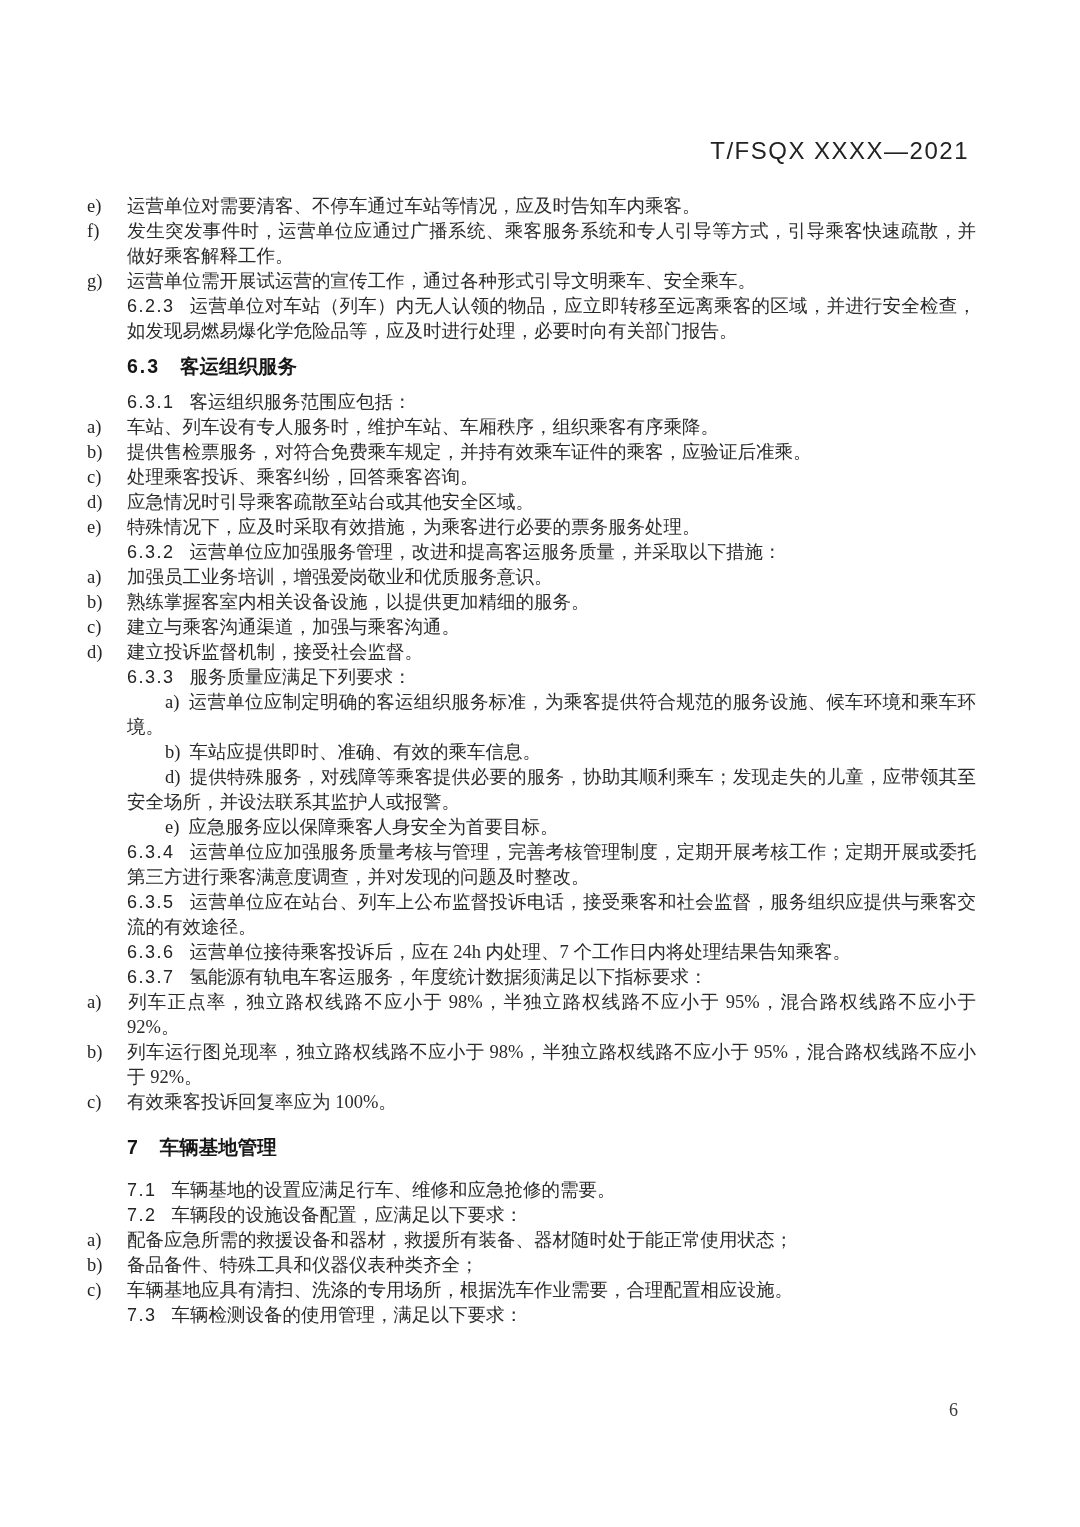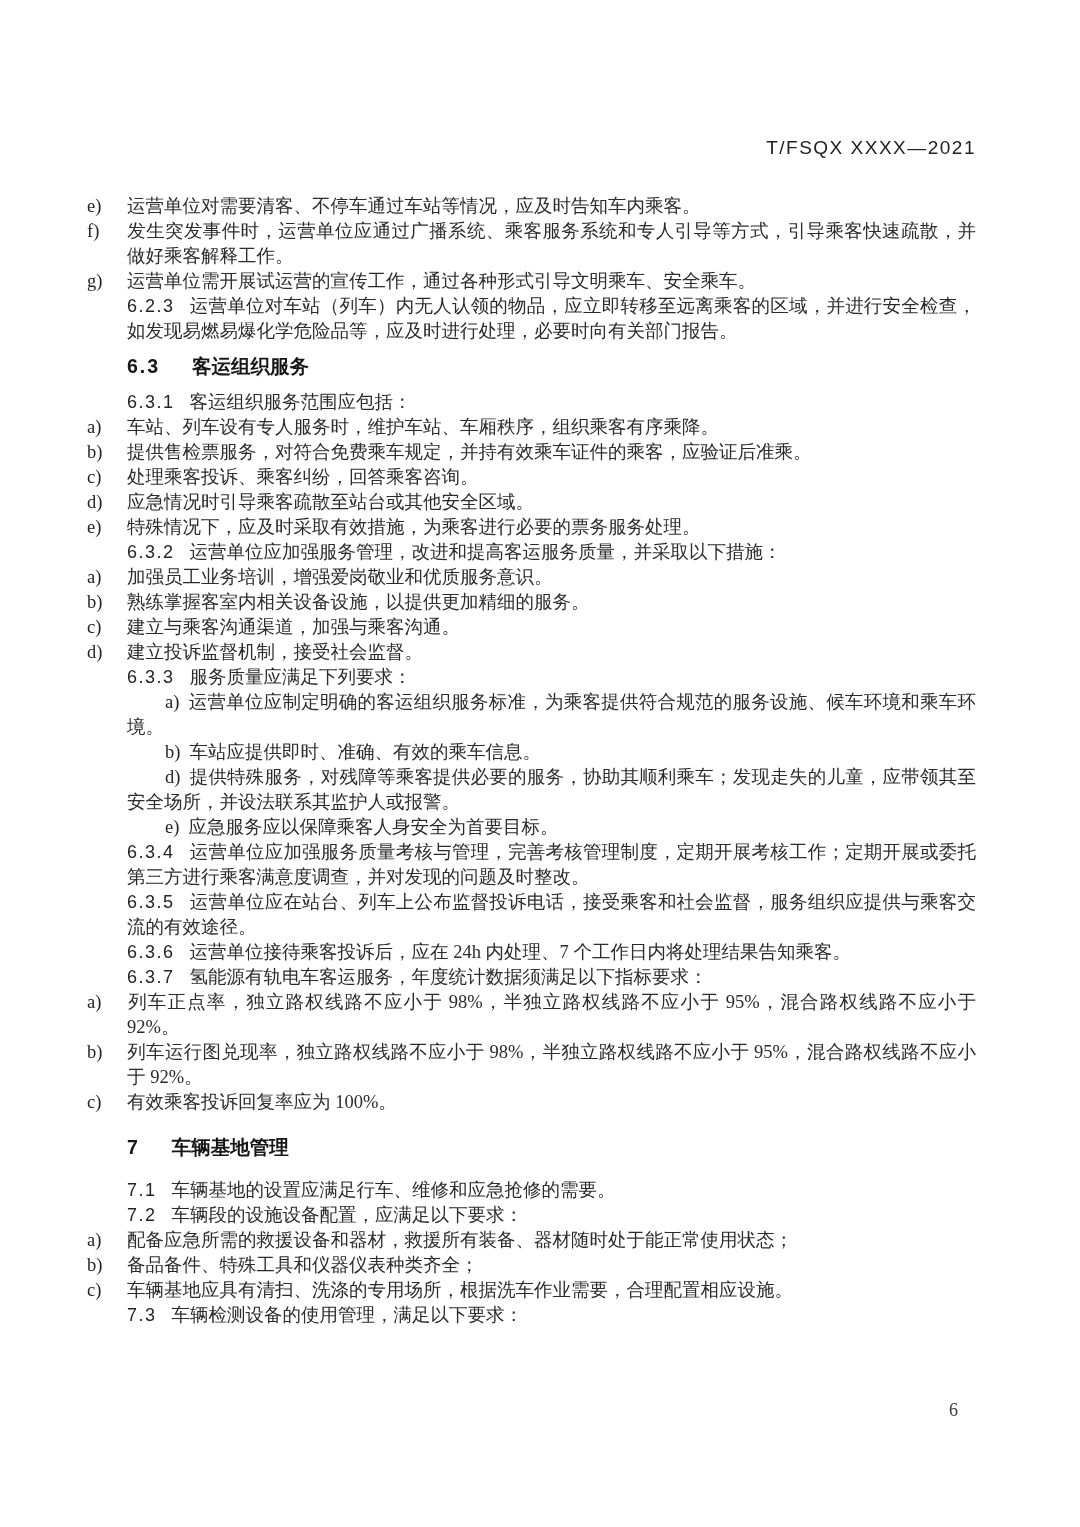--- a/index.html
+++ b/index.html
@@ -8,23 +8,23 @@
     width: 1080px;
     height: 1527px;
     background: #ffffff;
     font-family: "Liberation Serif", "DejaVu Serif", serif;
     color: #2b2b2b;
     overflow: hidden;
   }
   .doc-code {
     position: absolute;
     top: 137px;
-    right: 104px;
+    right: 111px;
     font-family: "Liberation Sans", "DejaVu Sans", sans-serif;
-    font-size: 19px;
+    font-size: 24px;
     letter-spacing: 1.5px;
     color: #222;
     white-space: nowrap;
   }
   .content {
     position: absolute;
     top: 194px;
     left: 127px;
     width: 849px;
     font-size: 18.5px;
@@ -52,21 +52,21 @@
   .li-para { text-indent: 38px; font-family: Liberation Serif, serif; }
   .li-para .lbl { margin-right: 9px; color: #242424; }
   
   .heading {
     font-family: "Liberation Sans", "DejaVu Sans", sans-serif;
     font-weight: bold;
     font-size: 19.5px;
     color: #161616;
     text-align: left;
   }
-  .heading .num { letter-spacing: 2px; margin-right: 32px; }
+  .heading .num { letter-spacing: 2px; margin-right: 20px; }
   .heading.level2 { margin: 10px 0 11px; }
   .heading.chapter { margin: 20px 0 18px; }
   .page-number {
     position: absolute;
     top: 1400px;
     right: 122px;
     font-size: 18px;
     color: #3a3a3a;
   }
 </style>

